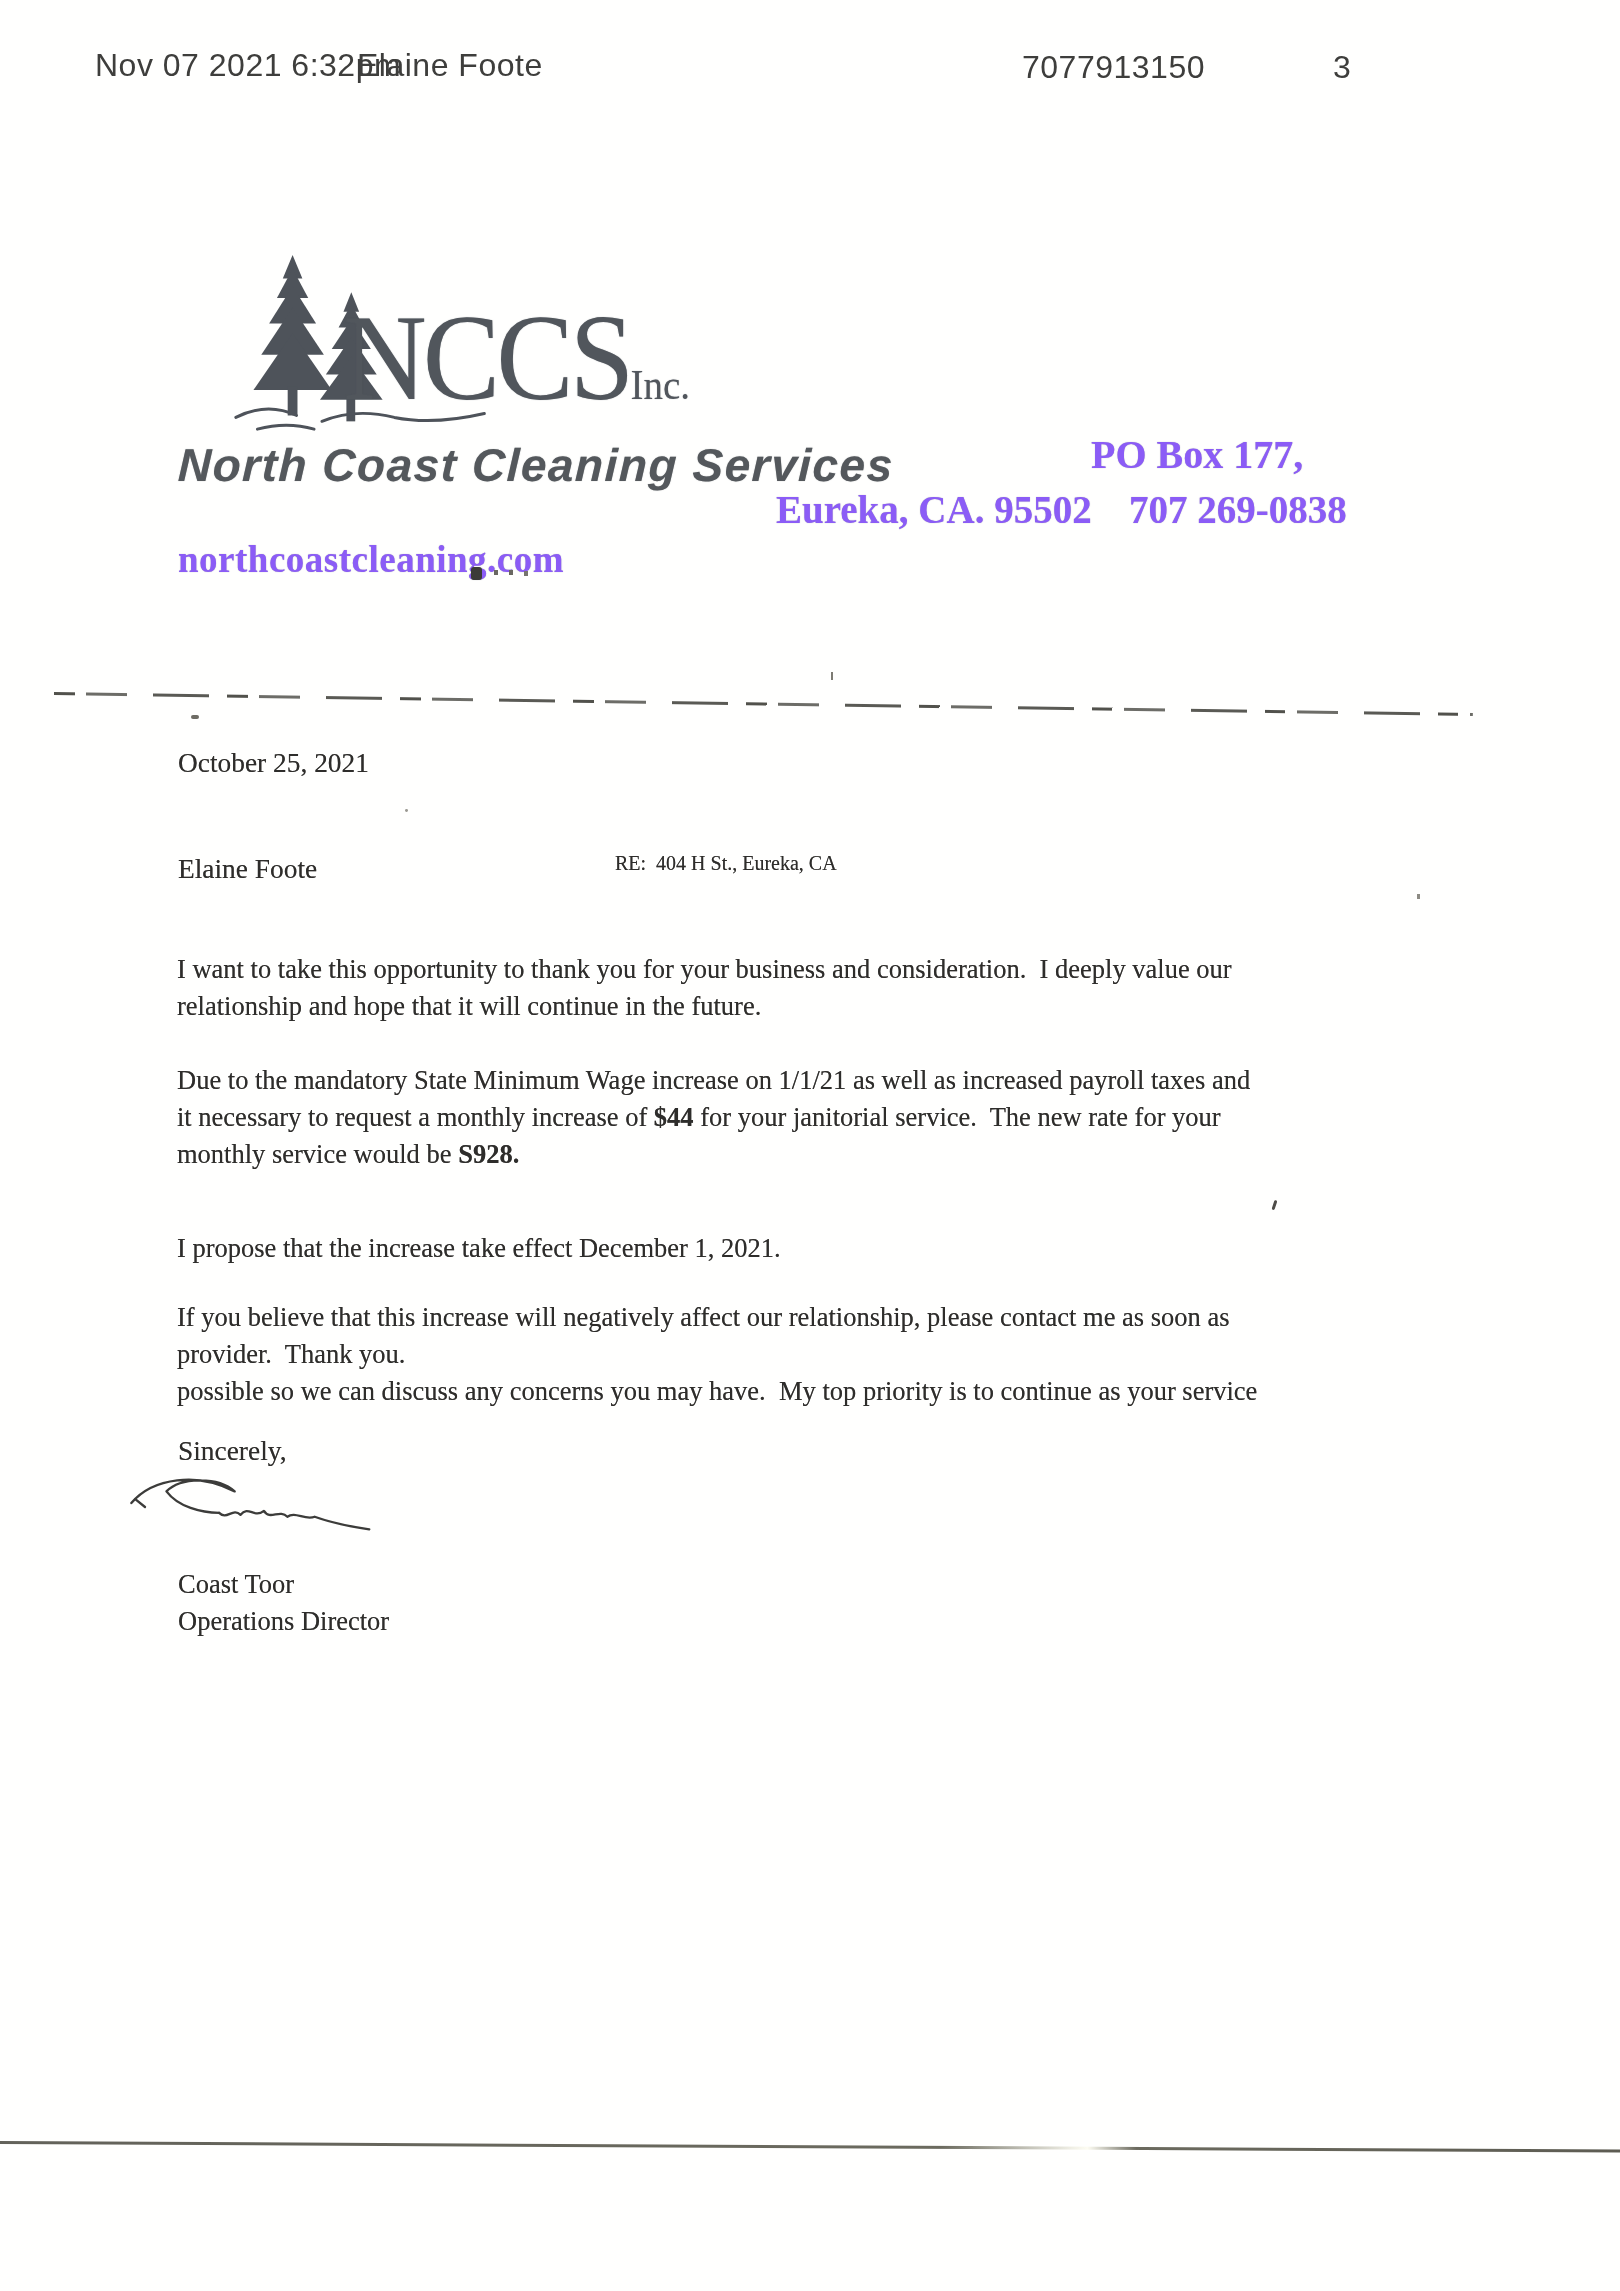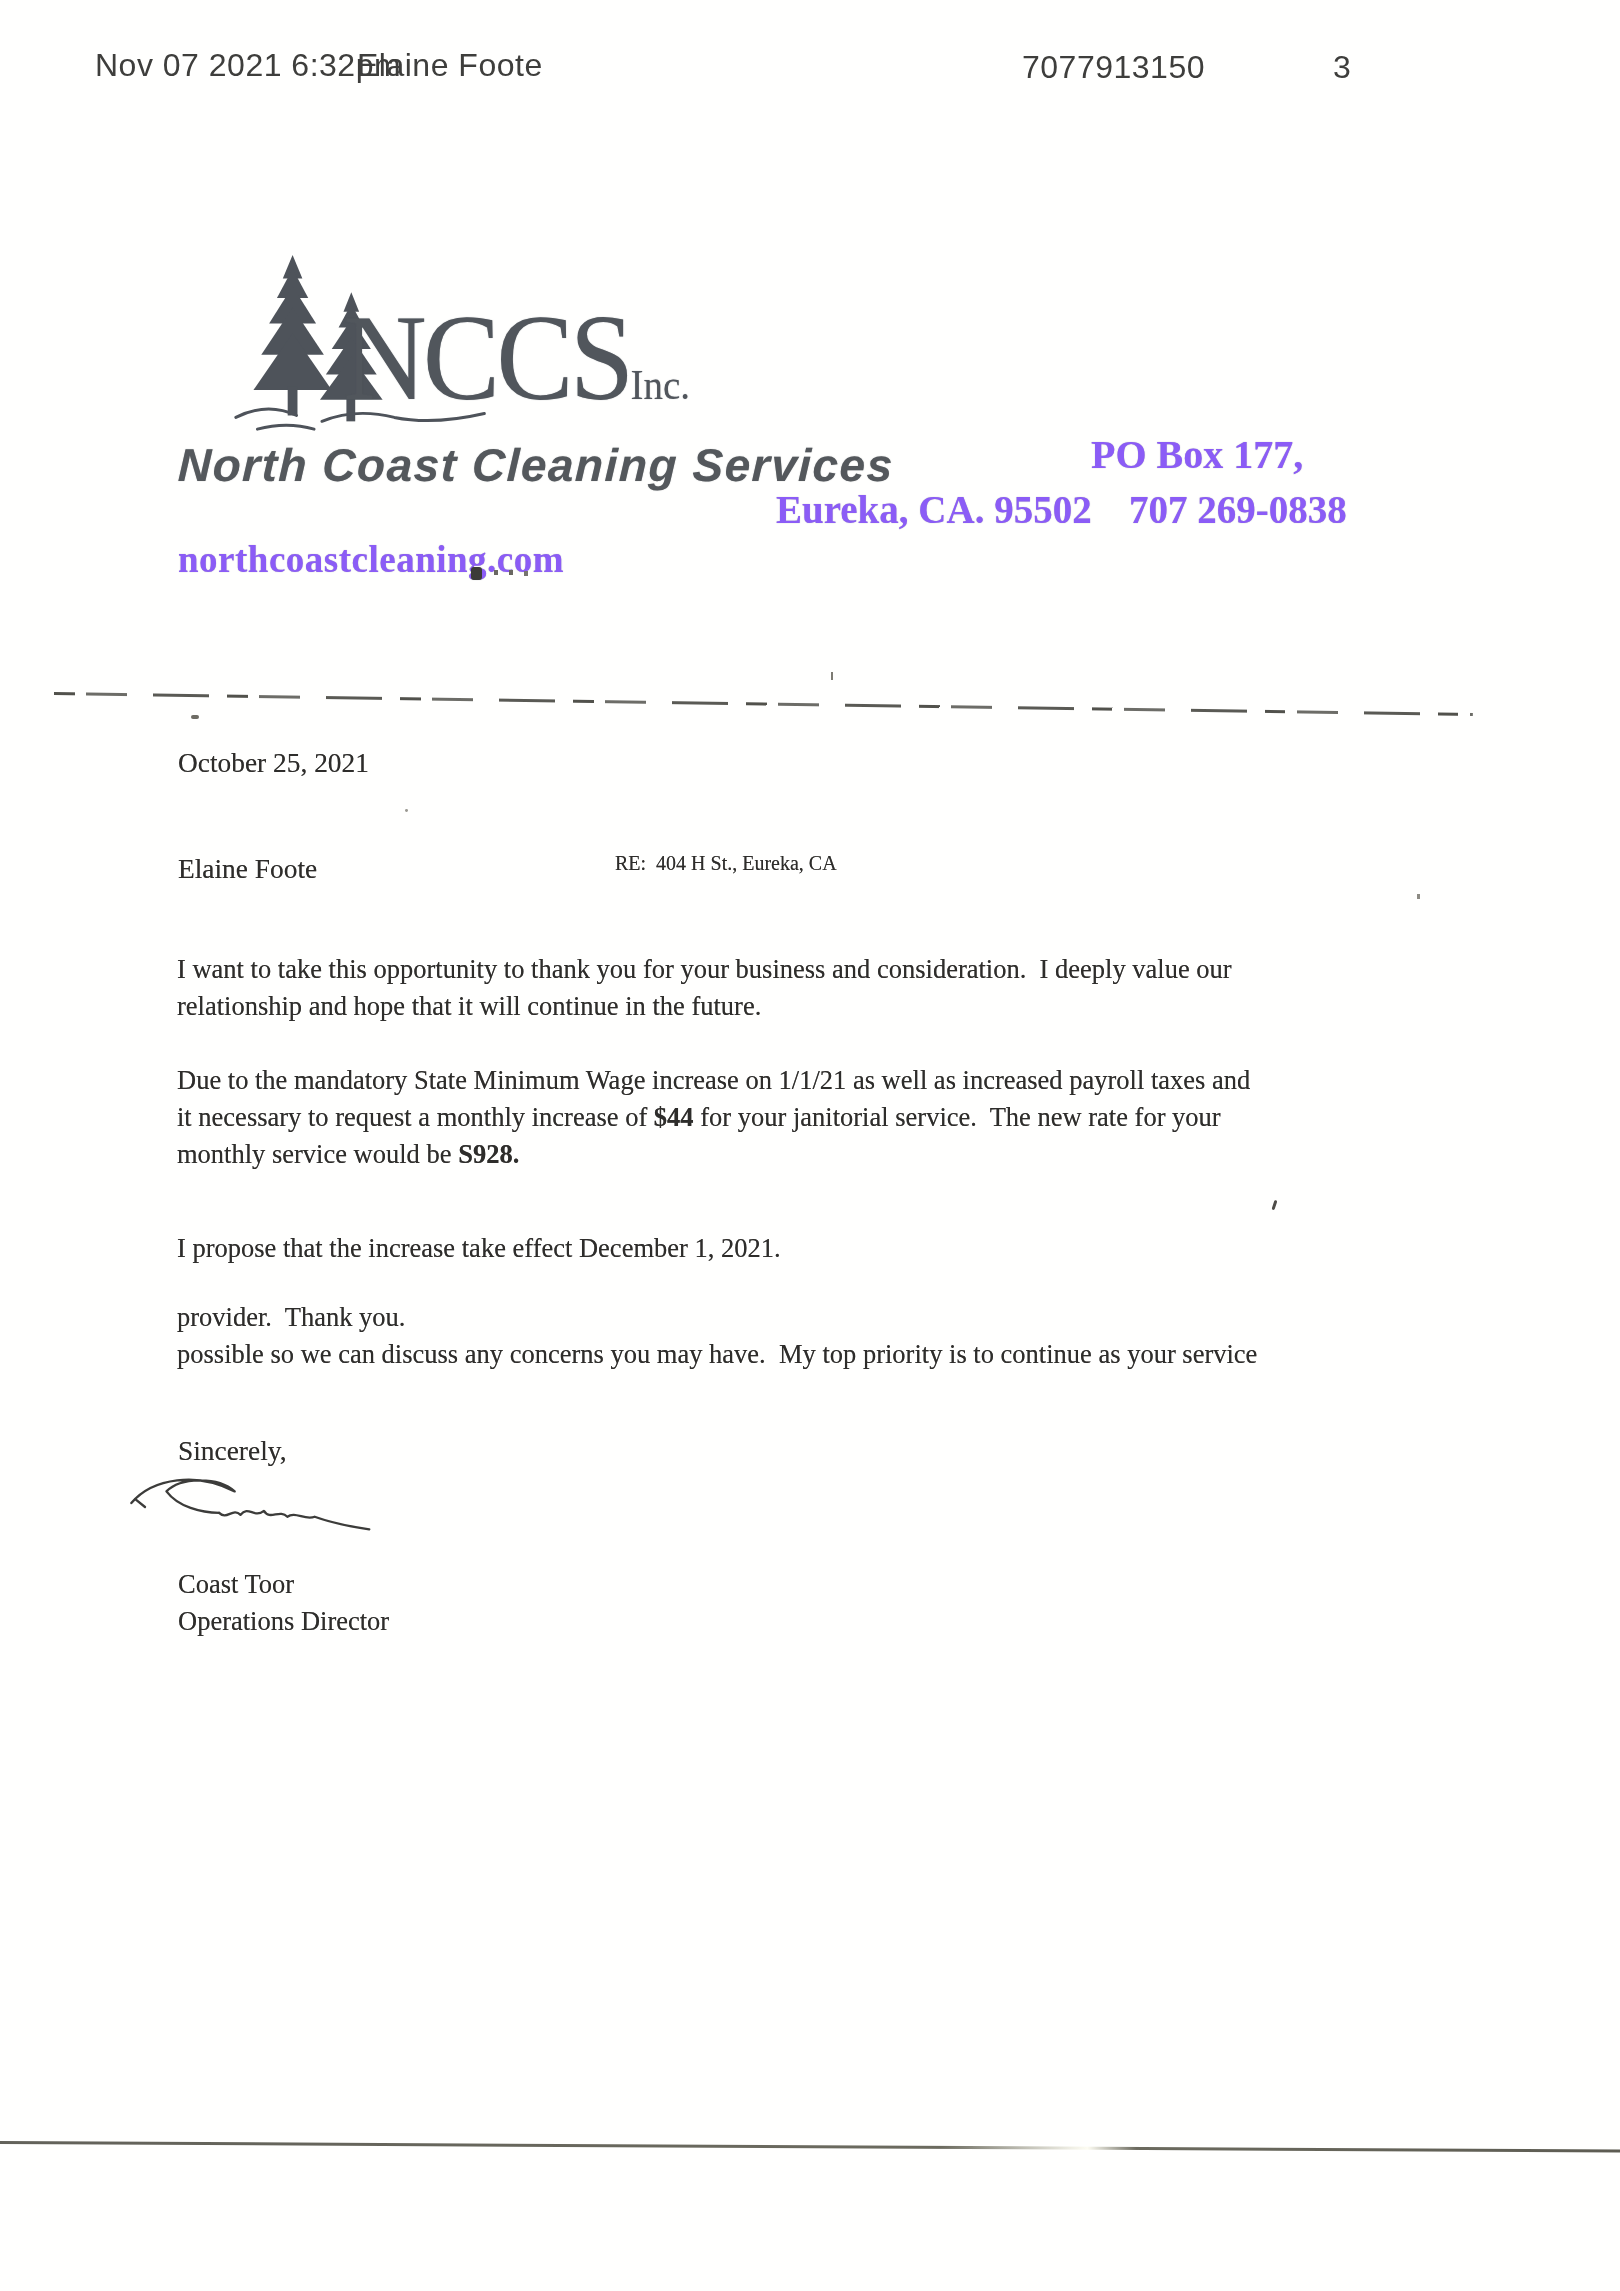--- a/index.html
+++ b/index.html
@@ -169,20 +169,21 @@
     <div class="ltxt">Due to the mandatory State Minimum Wage increase on 1/1/21 as well as increased payroll taxes and</div>
     <div class="ltxt"><span>it necessary to request a monthly increase of </span><span class="bold">$44</span><span> for your janitorial service.  The new rate for your</span></div>
     <div class="ltxt"><span>monthly service would be </span><span class="bold">S928.</span></div>
   </div>
 
   <div class="para p3">
     <div class="ltxt">I propose that the increase take effect December 1, 2021.</div>
   </div>
 
   <div class="para p4">
+    <div class="ltxt">If you believe that this increase will negatively affect our relationship, please contact me as soon as</div>
     <div class="ltxt">provider.  Thank you.</div>
     <div class="ltxt">possible so we can discuss any concerns you may have.  My top priority is to continue as your service</div>
   </div>
 
   <div class="ltxt closing">Sincerely,</div>
 
   <svg class="signature" viewBox="0 0 280 80" aria-hidden="true">
     <g fill="none" stroke="#3c3c3a" stroke-width="2.4" stroke-linecap="round" stroke-linejoin="round">
       <path d="M6,36 C28,10 74,4 112,24 C94,8 56,10 42,24 C54,40 78,46 96,46"></path>
       <path d="M96,46 C104,54 110,40 118,48 C126,38 132,52 142,44 C148,54 158,42 166,50 C174,44 184,54 194,50 C208,55 230,60 250,63"></path>

